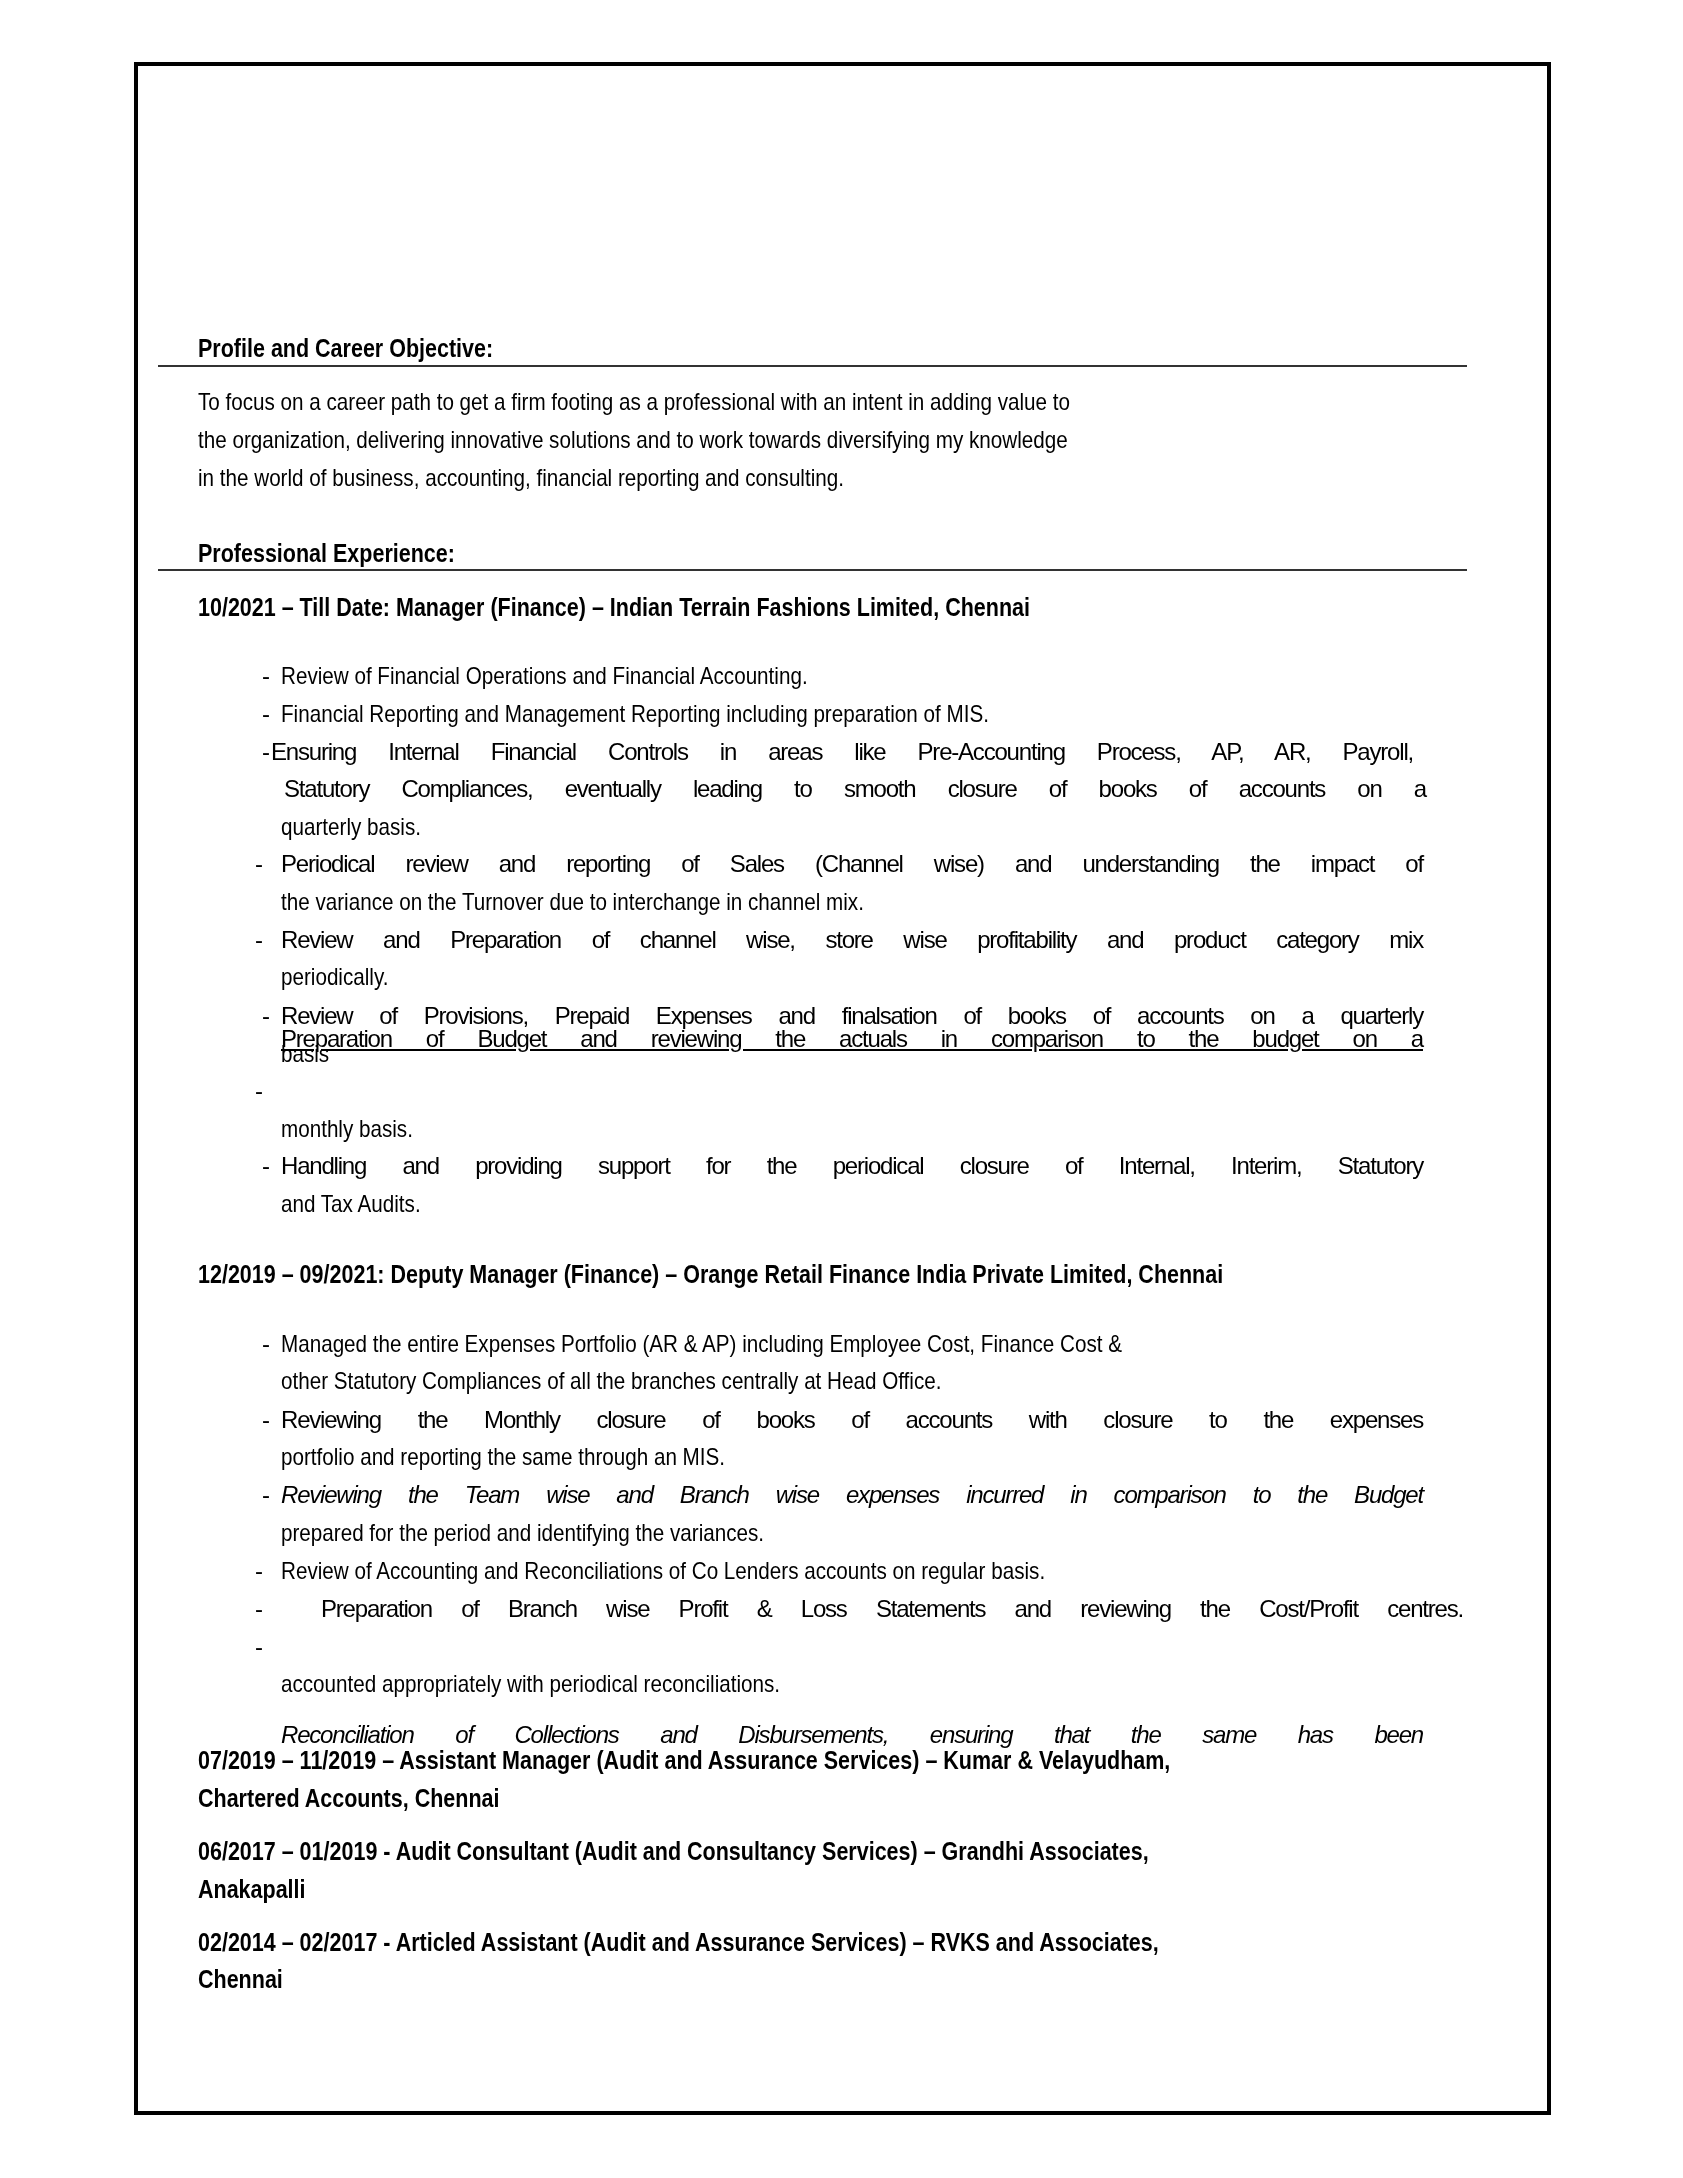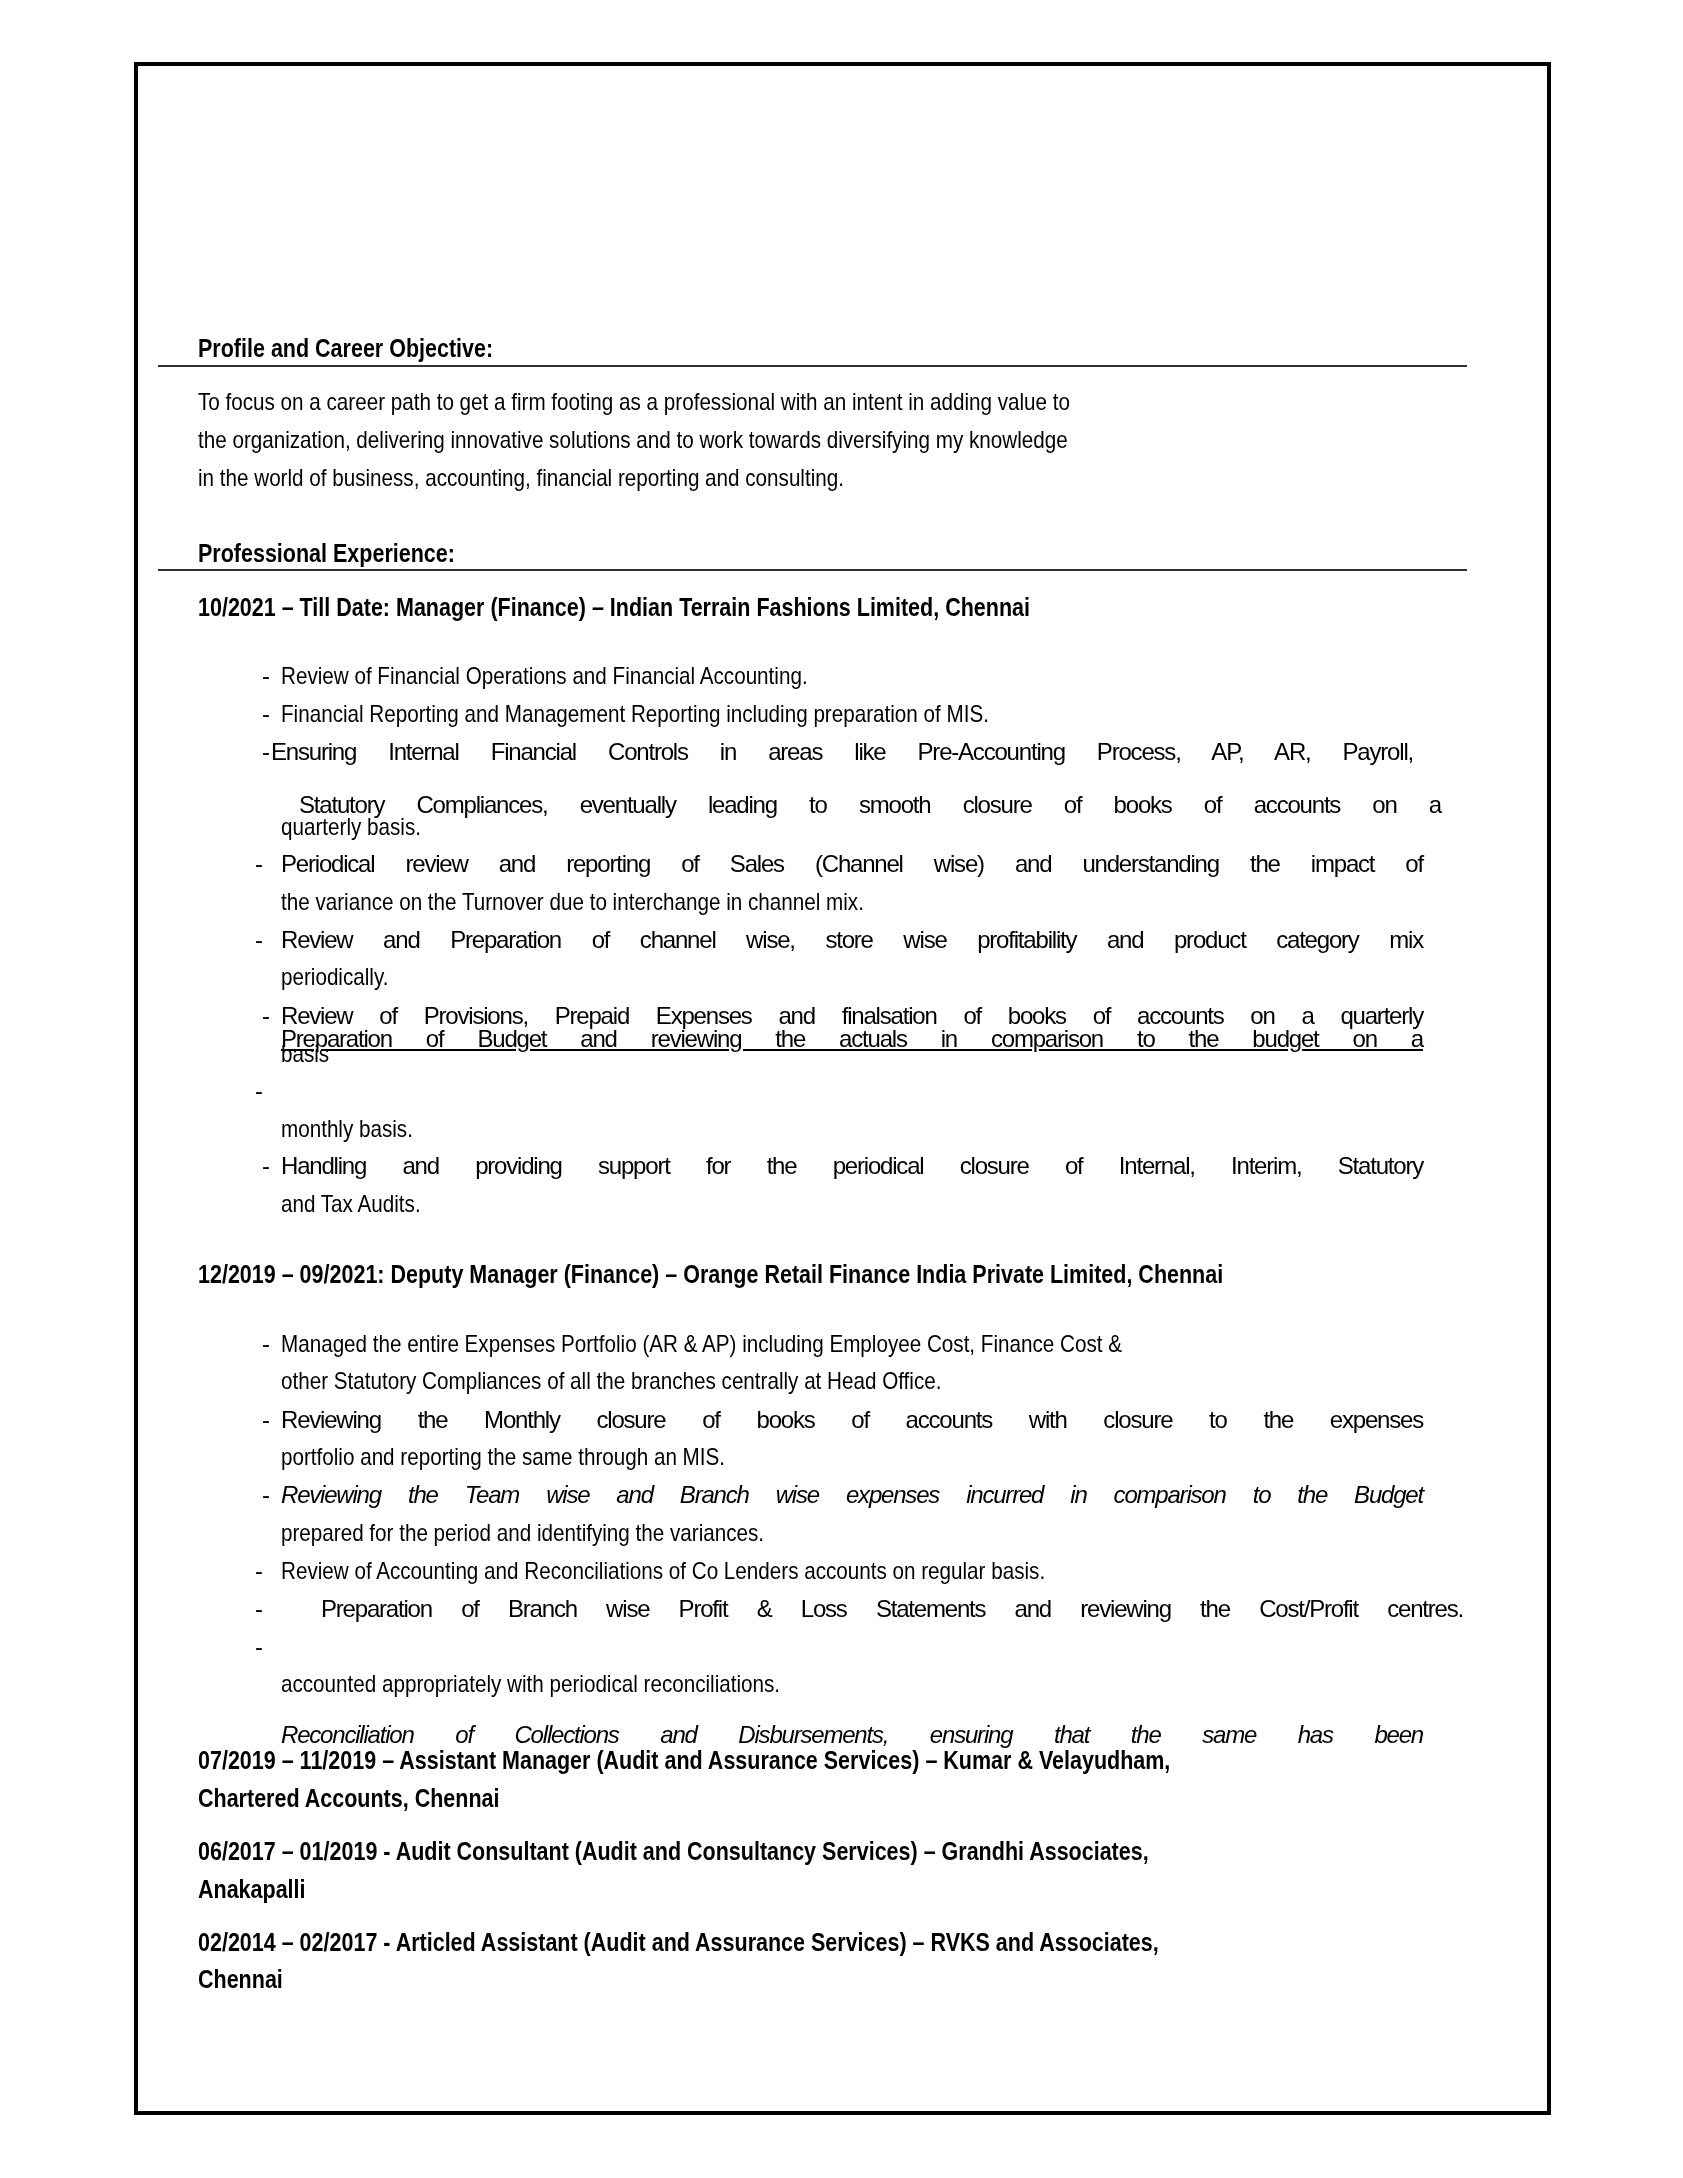--- a/index.html
+++ b/index.html
@@ -32,21 +32,21 @@
 
 <div>
   <span class="dash" style="left:262px;top:661px;">-</span>
   <div class="ln" style="left: 281px; top: 661px; transform: scaleX(0.86);">Review of Financial Operations and Financial Accounting.</div>
 
   <span class="dash" style="left:262px;top:699px;">-</span>
   <div class="ln" style="left: 281px; top: 699px; transform: scaleX(0.86);">Financial Reporting and Management Reporting including preparation of MIS.</div>
 
   <span class="dash" style="left:262px;top:737px;">-</span>
   <div class="ln just" style="left: 271px; top: 737px; width: 1142px; letter-spacing: -1.2px; word-spacing: -2px;">Ensuring Internal Financial Controls in areas like Pre-Accounting Process, AP, AR, Payroll,</div>
-  <div class="ln just" style="left: 299px; top: 774px; width: 1142px; letter-spacing: -1.2px; word-spacing: -2px; margin-top: 16px;">Statutory Compliances, eventually leading to smooth closure of books of accounts on a</div>
+  <div class="ln just" style="left: 284px; top: 774px; width: 1142px; letter-spacing: -1.2px; word-spacing: -2px;">Statutory Compliances, eventually leading to smooth closure of books of accounts on a</div>
   <div class="ln" style="left: 281px; top: 812px; transform: scaleX(0.86);">quarterly basis.</div>
 
   <span class="dash" style="left:255px;top:849px;">-</span>
   <div class="ln just" style="left: 281px; top: 849px; width: 1142px; letter-spacing: -1.2px; word-spacing: -2px;">Periodical review and reporting of Sales (Channel wise) and understanding the impact of</div>
   <div class="ln" style="left: 281px; top: 887px; transform: scaleX(0.86);">the variance on the Turnover due to interchange in channel mix.</div>
 
   <span class="dash" style="left:255px;top:925px;">-</span>
   <div class="ln just" style="left: 281px; top: 925px; width: 1142px; letter-spacing: -1.2px; word-spacing: -2px;">Review and Preparation of channel wise, store wise profitability and product category mix</div>
   <div class="ln" style="left: 281px; top: 962px; transform: scaleX(0.86);">periodically.</div>
 

